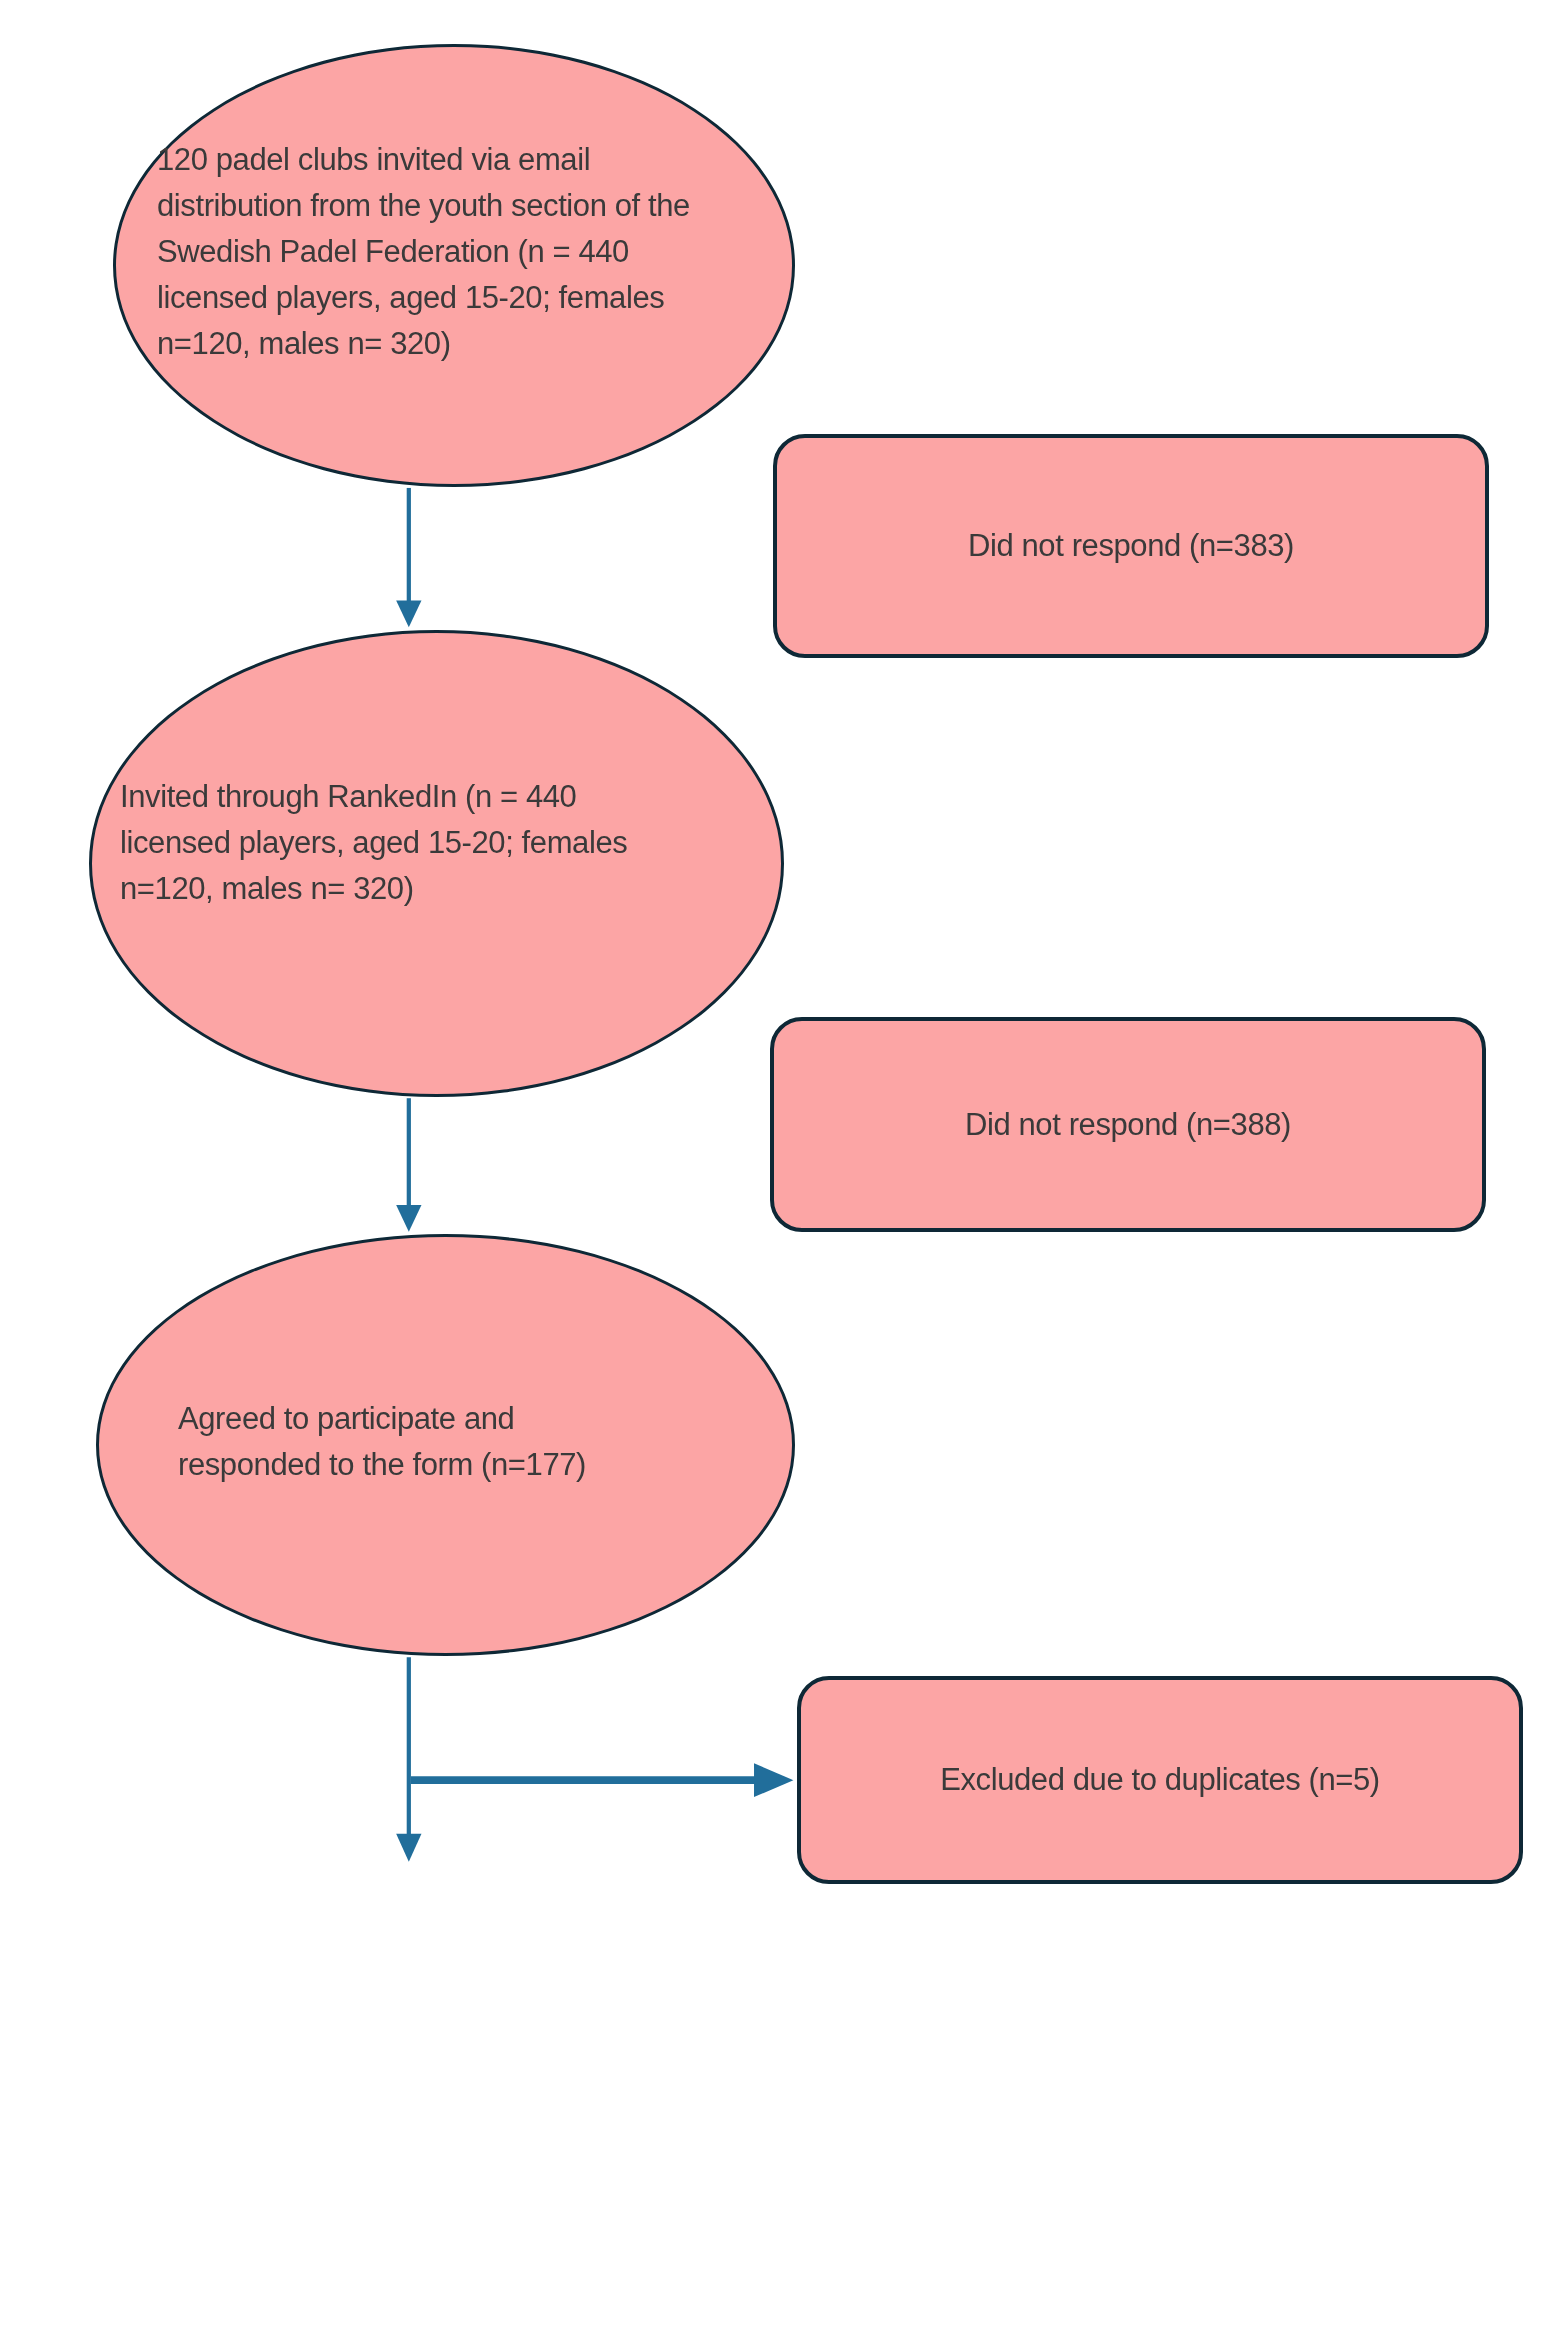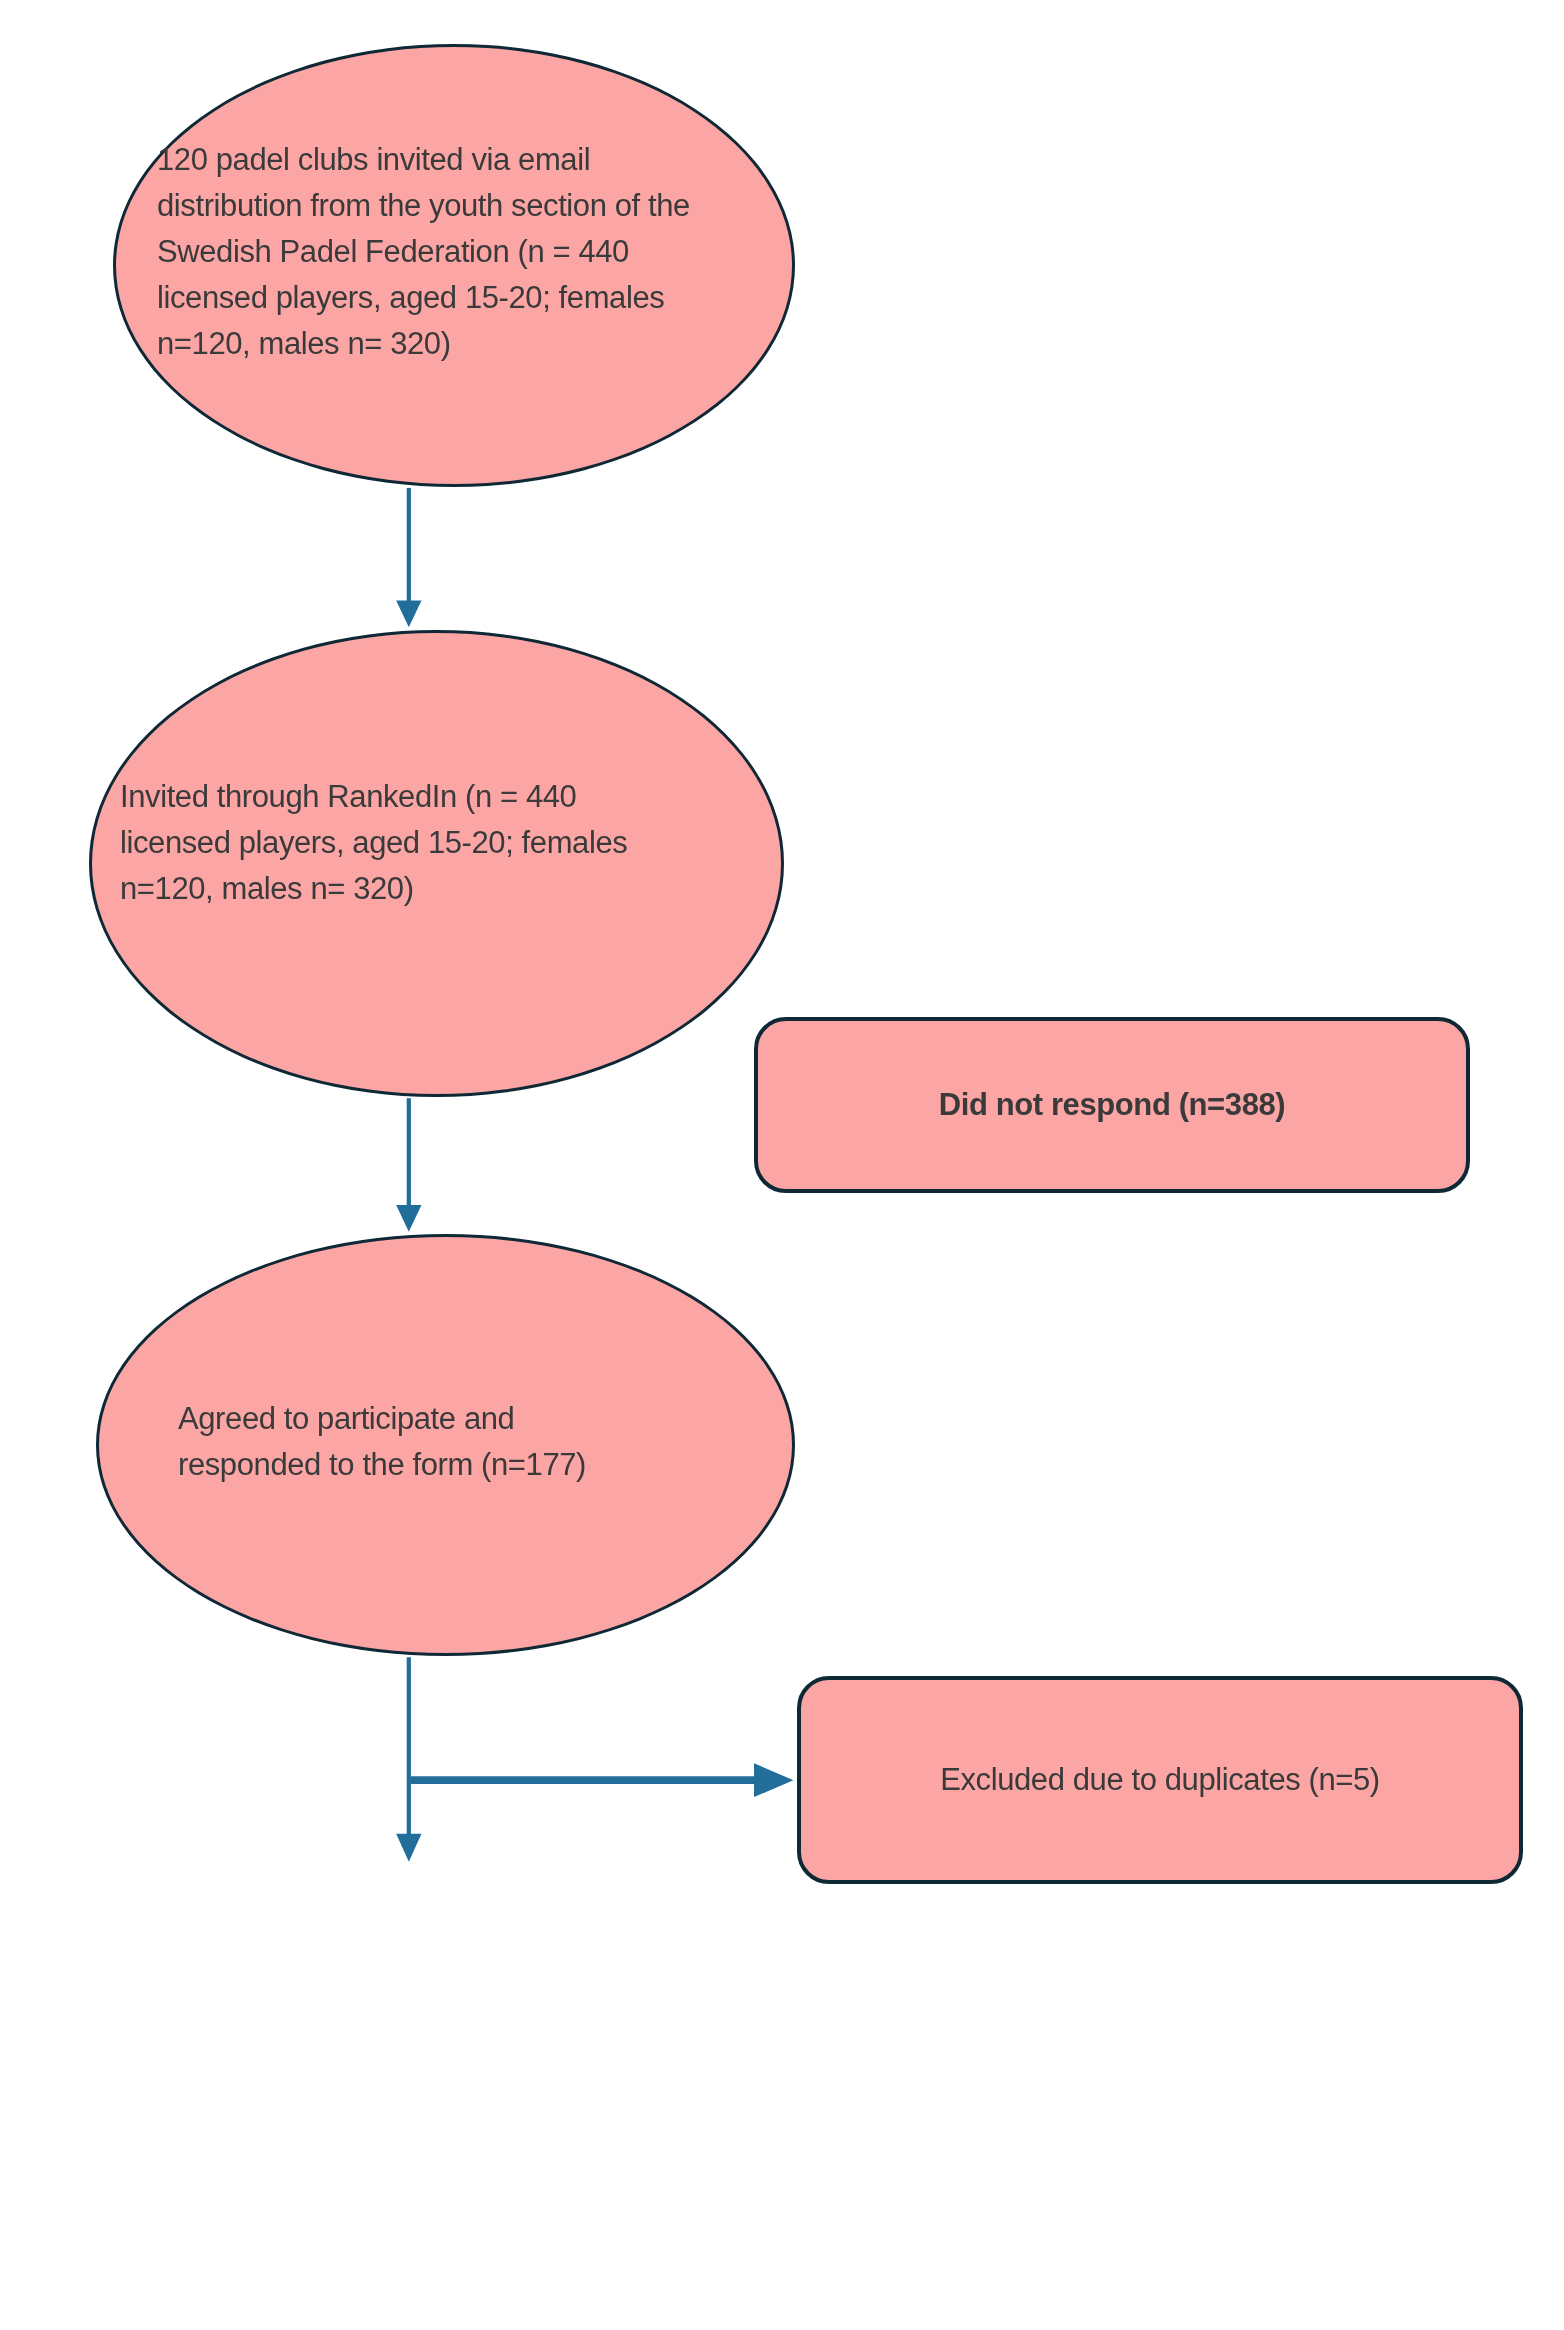--- a/index.html
+++ b/index.html
@@ -60,21 +60,21 @@
         justify-content: flex-start; padding-left: 79px; padding-bottom: 7px; }
   .e3 .txt { width: 450px; }
 
   
   .e4 { left: 62px; top: 1866px; width: 724px; height: 451px;
         padding-bottom: 98px; }
   .e4 .txt { white-space: nowrap; }
 
   
   .b1 { left: 773px; top: 434px;  width: 716px; height: 224px; }
-  .b2 { left: 754px; top: 1017px; width: 716px; height: 176px; font-weight: bold; }
+  .b2 { left: 770px; top: 1017px; width: 716px; height: 215px; }
   .b3 { left: 797px; top: 1648px; width: 726px; height: 208px; margin-top: 28px; }
 </style>
 </head>
 <body>
 
 <div class="canvas" style="--stroke: #0e2836; --arrow: #216e9b; --text: #3a3a3a; --bg: #ffffff;">
 
   <svg class="arrows" viewBox="0 0 2225 3314" xmlns="http://www.w3.org/2000/svg">
     <g>
       <line x1="581" y1="694" x2="581" y2="856" stroke-width="6"></line>
@@ -91,20 +91,23 @@
     <g>
       <line x1="584" y1="2532" x2="1076" y2="2532" stroke-width="11"></line>
       <polygon points="1072,2508 1072,2556 1128,2532"></polygon>
     </g>
   </svg>
 
   <div class="node ellipse e1">
     <div class="txt">120 padel clubs invited via email distribution from the youth section of the Swedish Padel Federation (n = 440 licensed players, aged 15-20; females n=120, males n= 320)</div>
   </div>
 
+  <div class="node box b1">
+    <div class="txt center">Did not respond (n=383)</div>
+  </div>
 
   <div class="node ellipse e2">
     <div class="txt">Invited through RankedIn (n = 440 licensed players, aged 15-20; females n=120, males n= 320)</div>
   </div>
 
   <div class="node box b2">
     <div class="txt center">Did not respond (n=388)</div>
   </div>
 
   <div class="node ellipse e3">

